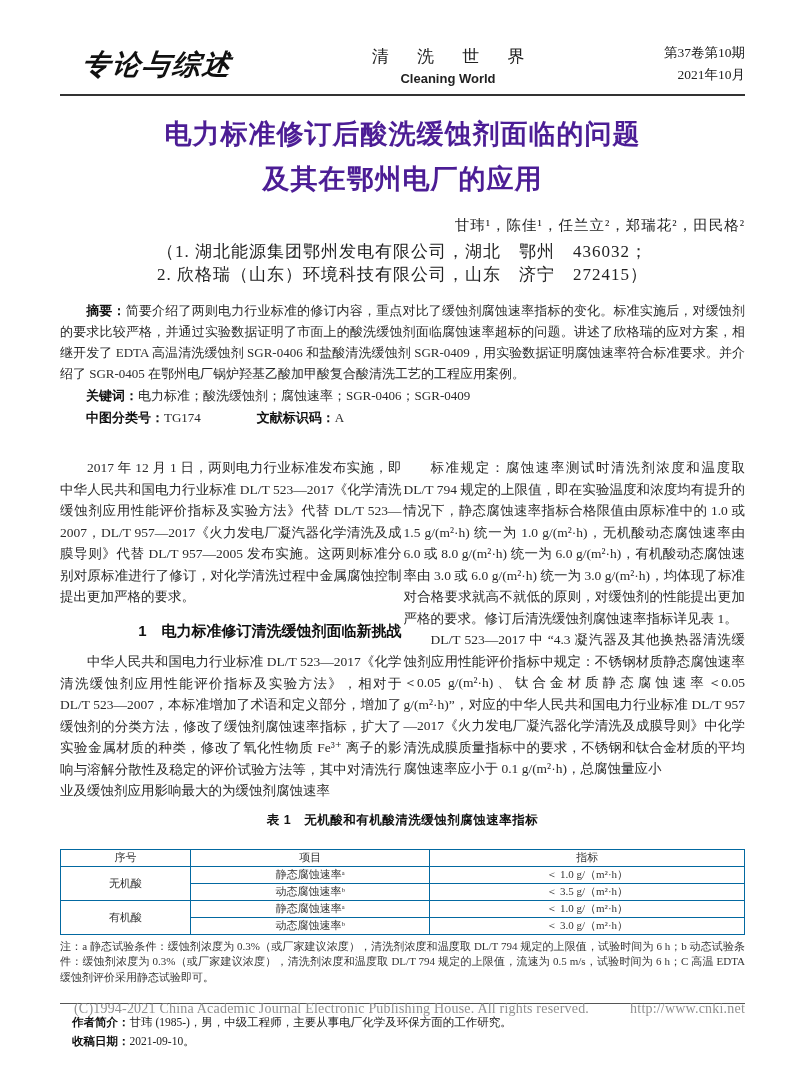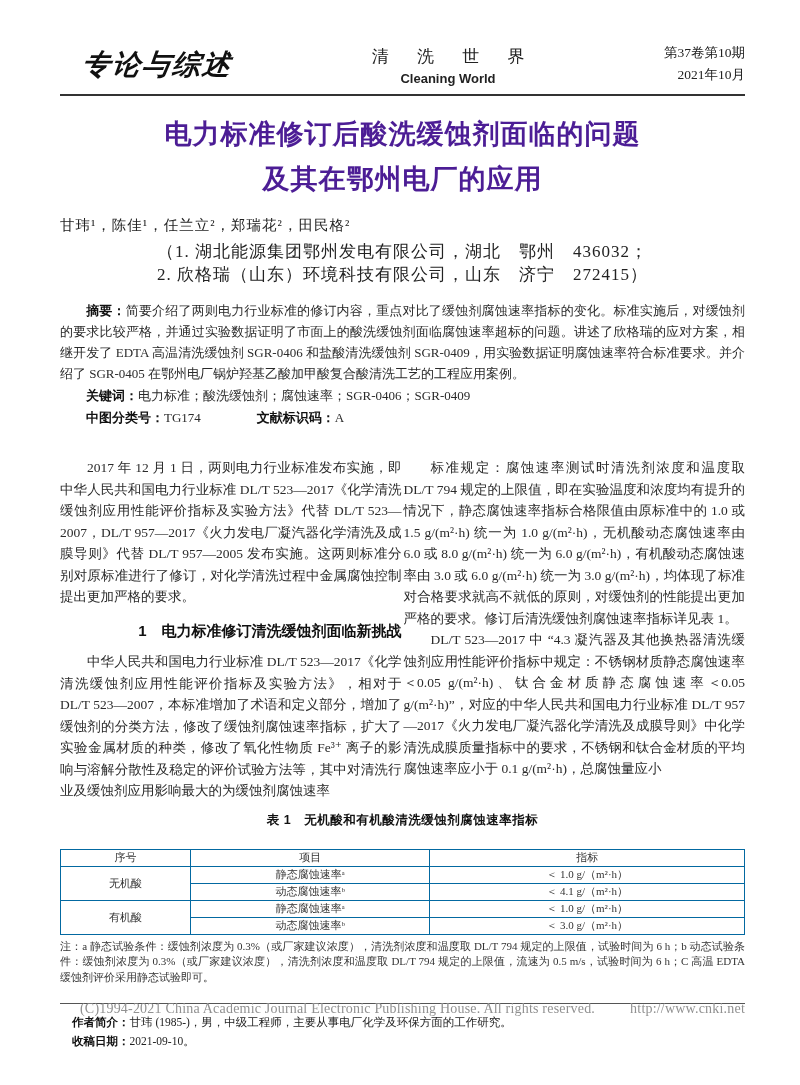--- a/index.html
+++ b/index.html
@@ -37,21 +37,21 @@
   .article-id { margin-top: 13px; font-size: 13px; }
   .article-id .lbl { font-family: "Liberation Sans", "DejaVu Sans", sans-serif; font-weight: 700; color: #111; }
 
   
   .art-title {
     margin-top: 16px; text-align: center;
     font-family: "Liberation Sans", "DejaVu Sans", sans-serif;
     font-weight: 700; font-size: 27px; line-height: 45px;
     color: #4c1d95; letter-spacing: 1px;
   }
-  .authors { margin-top: 14px; text-align: left; font-size: 14.5px; color: #222; letter-spacing: 1px; }
+  .authors { margin-top: 14px; text-align: right; font-size: 14.5px; color: #222; letter-spacing: 1px; }
   .affiliations { margin-top: 5px; text-align: center; font-size: 17px; line-height: 23px; color: #222; letter-spacing: 1px; }
 
   
   .abstract-block { margin-top: 14px; }
   .para { font-size: 13px; line-height: 21px; text-align: justify; }
   .para .indent { display: inline-block; width: 2em; }
   .lbl-hei { font-family: "Liberation Sans", "DejaVu Sans", sans-serif; font-weight: 700; color: #111; }
   .kw-line { margin-top: 1px; }
   .clc-line { margin-top: 1px; }
   .clc-gap { display: inline-block; width: 56px; }
@@ -85,21 +85,21 @@
     padding: 0.5px 4px; height: 13px; font-weight: 400;
   }
   .tbl-note { margin-top: 4px; font-size: 11px; line-height: 15.5px; text-align: justify; color: #333; }
 
   
   .footnote-block { margin-top: 18px; border-top: 1.5px solid #555; padding: 9px 0 0 12px; }
   .footnote-line { font-size: 11.5px; line-height: 19px; color: #222; }
 
   
   .copyright-line {
-    position: absolute; left: 80px; right: 55px; top: 1001px;
+    position: absolute; left: 74px; right: 55px; top: 1001px;
     display: flex; justify-content: space-between;
     font-size: 14px; color: #919191; letter-spacing: 0.2px; white-space: nowrap;
   }
 </style>
 </head>
 <body>
 
 <div class="page">
   <div class="content">
 
@@ -157,21 +157,21 @@
           </tr>
         </thead>
         <tbody>
           <tr>
             <td rowspan="2">无机酸</td>
             <td>静态腐蚀速率ᵃ</td>
             <td>＜ 1.0 g/（m²·h）</td>
           </tr>
           <tr>
             <td>动态腐蚀速率ᵇ</td>
-            <td>＜ 4.1 g/（m²·h）</td>
+            <td>＜ 3.5 g/（m²·h）</td>
           </tr>
           <tr>
             <td rowspan="2">有机酸</td>
             <td>静态腐蚀速率ᵃ</td>
             <td>＜ 1.0 g/（m²·h）</td>
           </tr>
           <tr>
             <td>动态腐蚀速率ᵇ</td>
             <td>＜ 3.0 g/（m²·h）</td>
           </tr>

